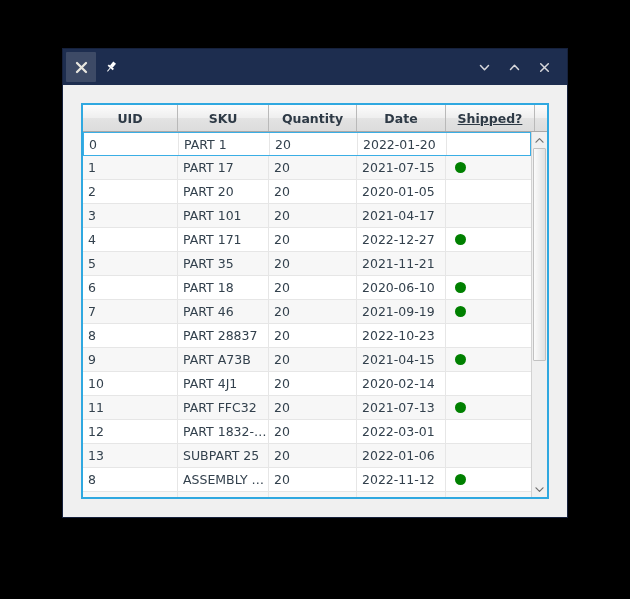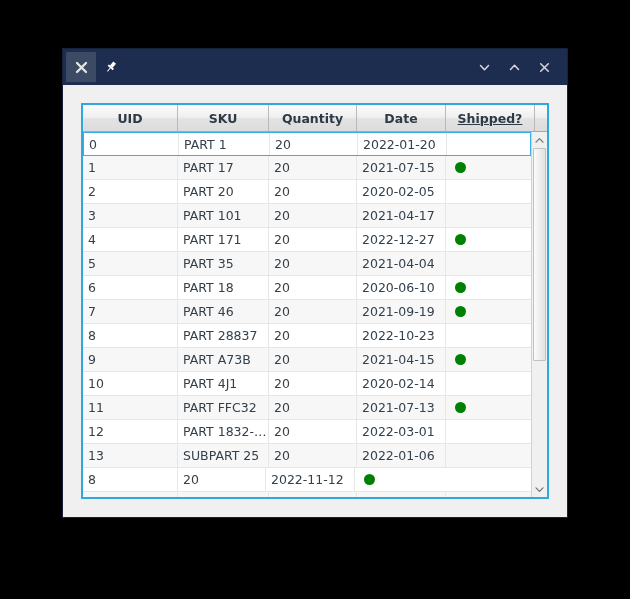--- a/index.html
+++ b/index.html
@@ -296,21 +296,21 @@
                 <div class="td c-qty">20</div>
                 <div class="td c-date">2021-07-15</div>
                 <div class="td c-ship">
                   <span class="dot" style="background: rgb(0, 128, 0);"></span>
                 </div>
               </div>
               <div class="row">
                 <div class="td c-uid">2</div>
                 <div class="td c-sku">PART 20</div>
                 <div class="td c-qty">20</div>
-                <div class="td c-date">2020-02-05</div>
+                <div class="td c-date">2020-01-05</div>
                 <div class="td c-ship"></div>
               </div>
               <div class="row alt">
                 <div class="td c-uid">3</div>
                 <div class="td c-sku">PART 101</div>
                 <div class="td c-qty">20</div>
                 <div class="td c-date">2021-04-17</div>
                 <div class="td c-ship"></div>
               </div>
               <div class="row">
@@ -319,21 +319,21 @@
                 <div class="td c-qty">20</div>
                 <div class="td c-date">2022-12-27</div>
                 <div class="td c-ship">
                   <span class="dot" style="background: rgb(0, 128, 0);"></span>
                 </div>
               </div>
               <div class="row alt">
                 <div class="td c-uid">5</div>
                 <div class="td c-sku">PART 35</div>
                 <div class="td c-qty">20</div>
-                <div class="td c-date">2021-04-04</div>
+                <div class="td c-date">2021-11-21</div>
                 <div class="td c-ship"></div>
               </div>
               <div class="row">
                 <div class="td c-uid">6</div>
                 <div class="td c-sku">PART 18</div>
                 <div class="td c-qty">20</div>
                 <div class="td c-date">2020-06-10</div>
                 <div class="td c-ship">
                   <span class="dot" style="background: rgb(0, 128, 0);"></span>
                 </div>
@@ -388,20 +388,21 @@
               </div>
               <div class="row alt">
                 <div class="td c-uid">13</div>
                 <div class="td c-sku">SUBPART 25</div>
                 <div class="td c-qty">20</div>
                 <div class="td c-date">2022-01-06</div>
                 <div class="td c-ship"></div>
               </div>
               <div class="row">
                 <div class="td c-uid">8</div>
+                <div class="td c-sku">ASSEMBLY …</div>
                 <div class="td c-qty">20</div>
                 <div class="td c-date">2022-11-12</div>
                 <div class="td c-ship">
                   <span class="dot" style="background: rgb(0, 128, 0);"></span>
                 </div>
               </div>
               <div class="row alt">
                 <div class="td c-uid">15</div>
                 <div class="td c-sku">PART 9983</div>
                 <div class="td c-qty">20</div>

